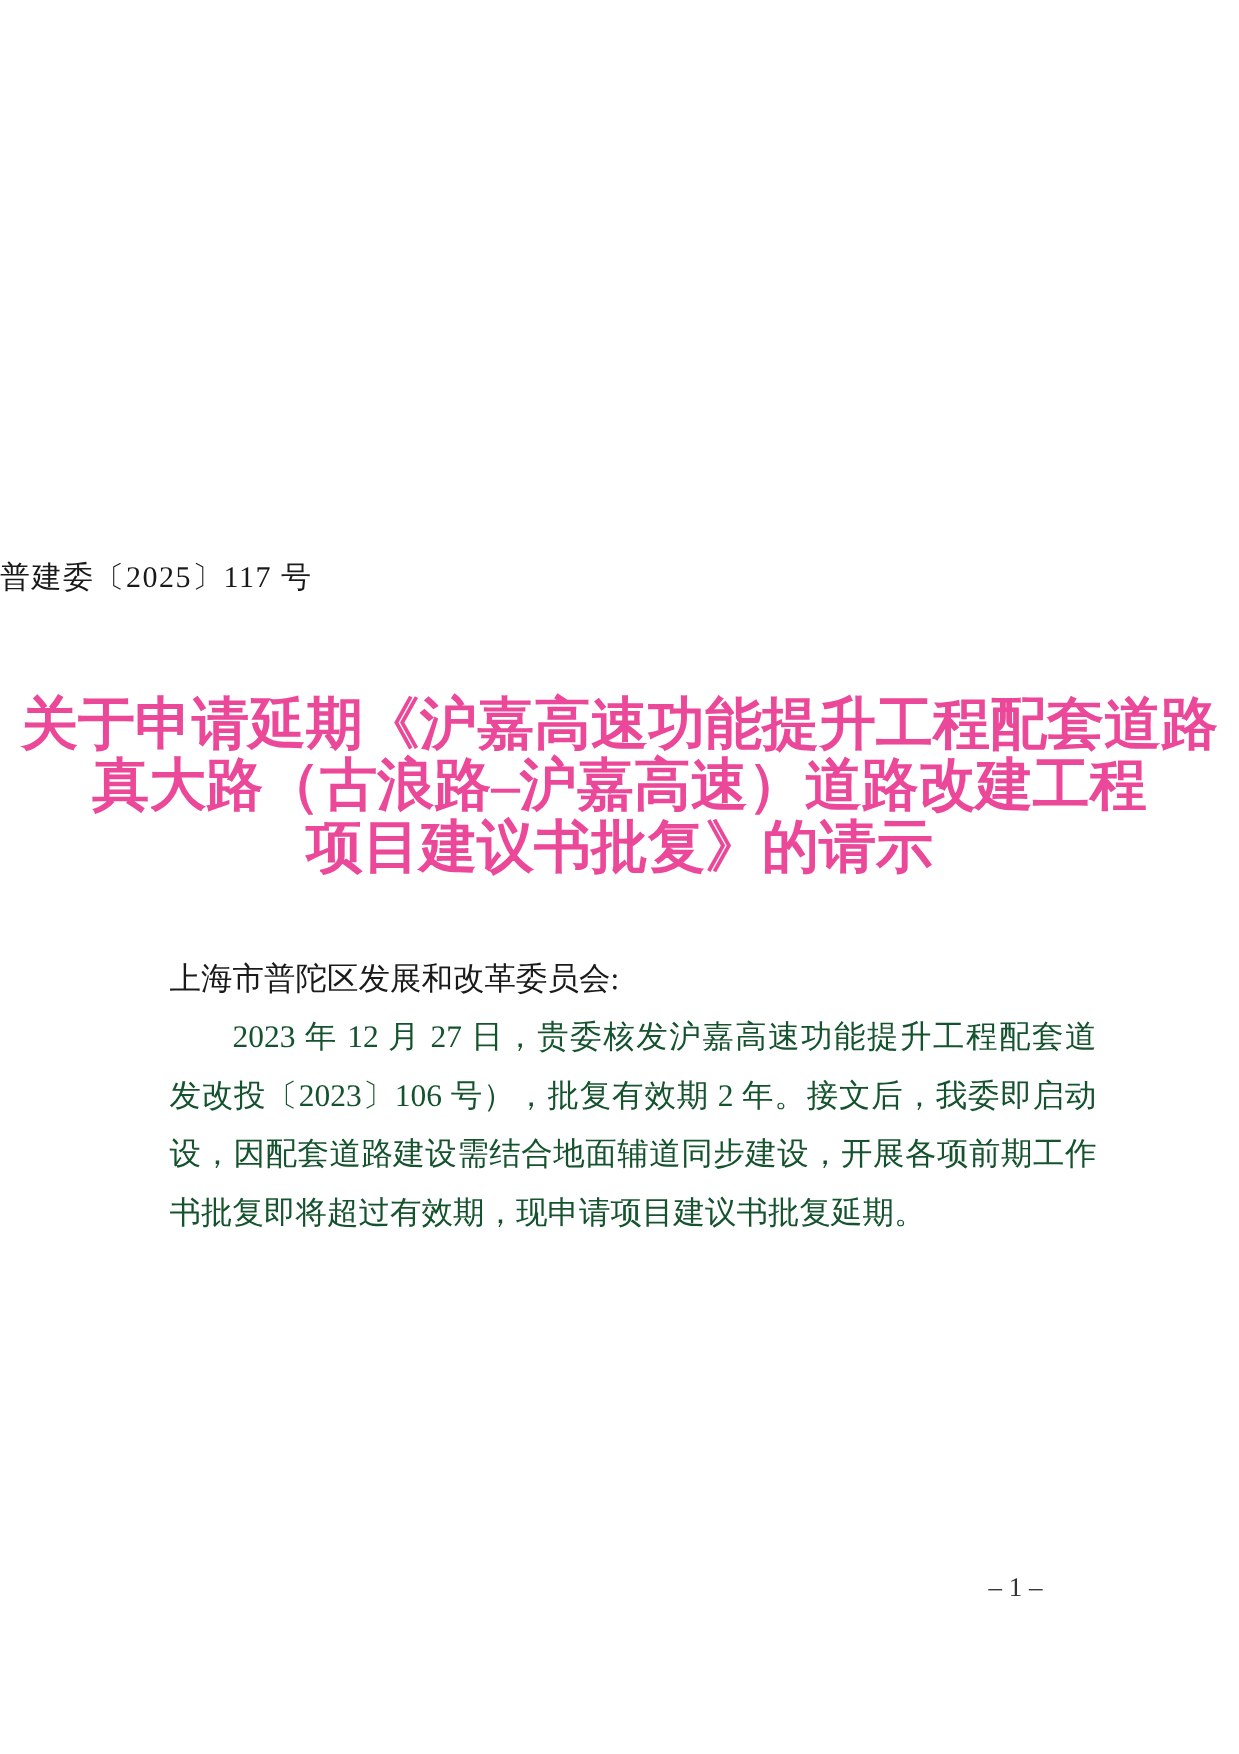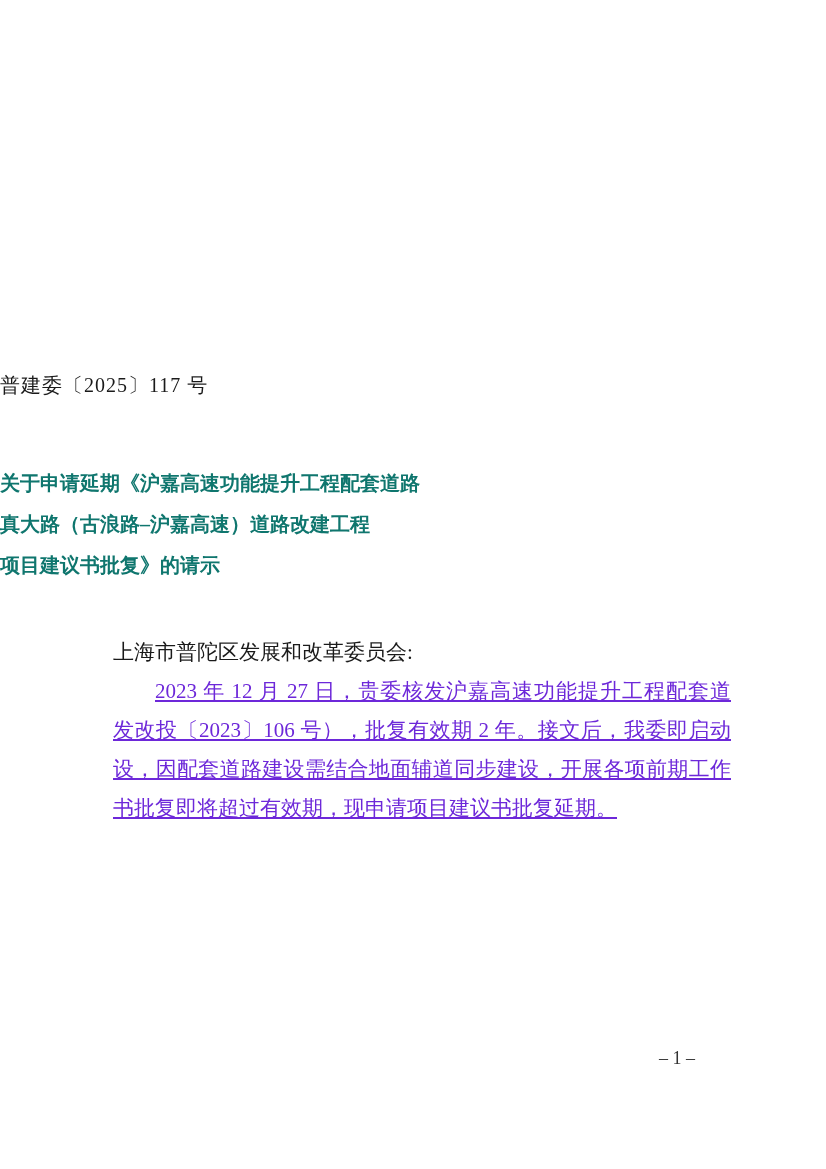--- a/index.html
+++ b/index.html
@@ -25,42 +25,42 @@
     font-size: 20px;
     line-height: 28px;
     letter-spacing: 1px;
     color: #1a1a1a;
   }
   .title-block {
     position: absolute;
     top: 463px;
     left: 0;
     right: 0;
+    text-align: center;
     font-weight: bold;
-    font-size: 20px;
+    font-size: 38px;
     line-height: 41px;
-    color: #0f766e;
+    color: #ec4899;
   }
   .salutation {
     position: absolute;
     top: 633px;
     left: 113px;
     width: 620px;
     font-size: 21px;
     line-height: 39px;
     color: #1a1a1a;
   }
   .body-block {
     position: absolute;
     top: 672px;
     left: 113px;
     width: 618px;
     font-size: 21px;
-    color: #6d28d9;
-    text-decoration: underline;
+    color: #14532d;
   }
   .body-line {
     height: 39px;
     line-height: 39px;
     text-align: justify;
     text-align-last: justify;
     white-space: nowrap;
   }
   .body-line.first-line {
     text-indent: 42px;

